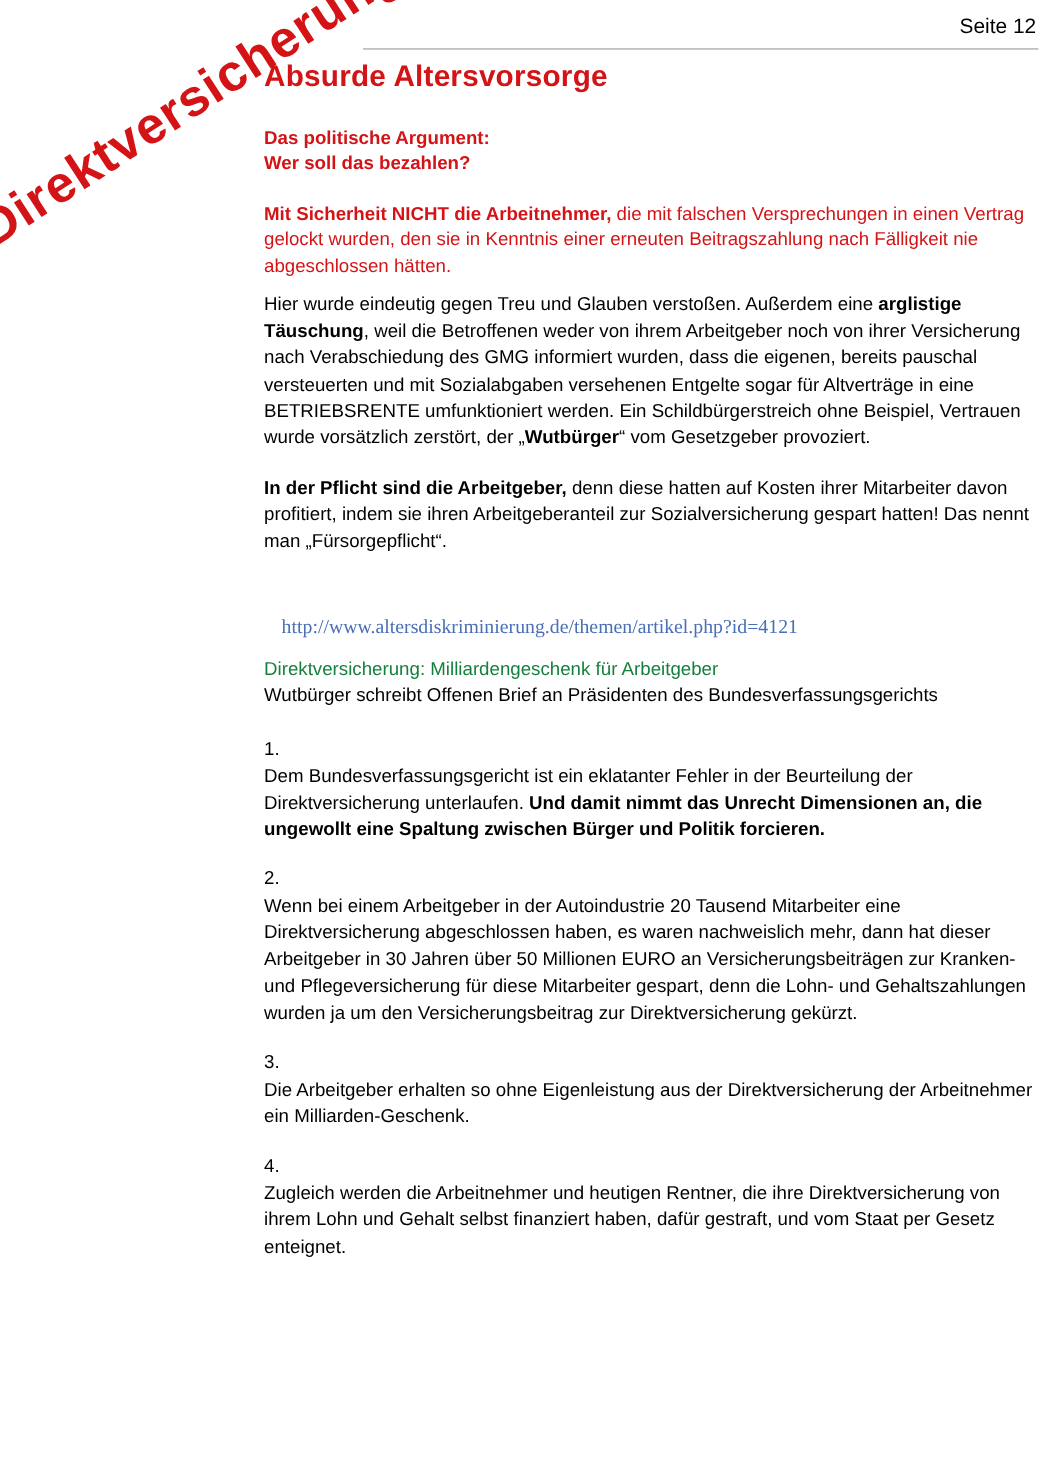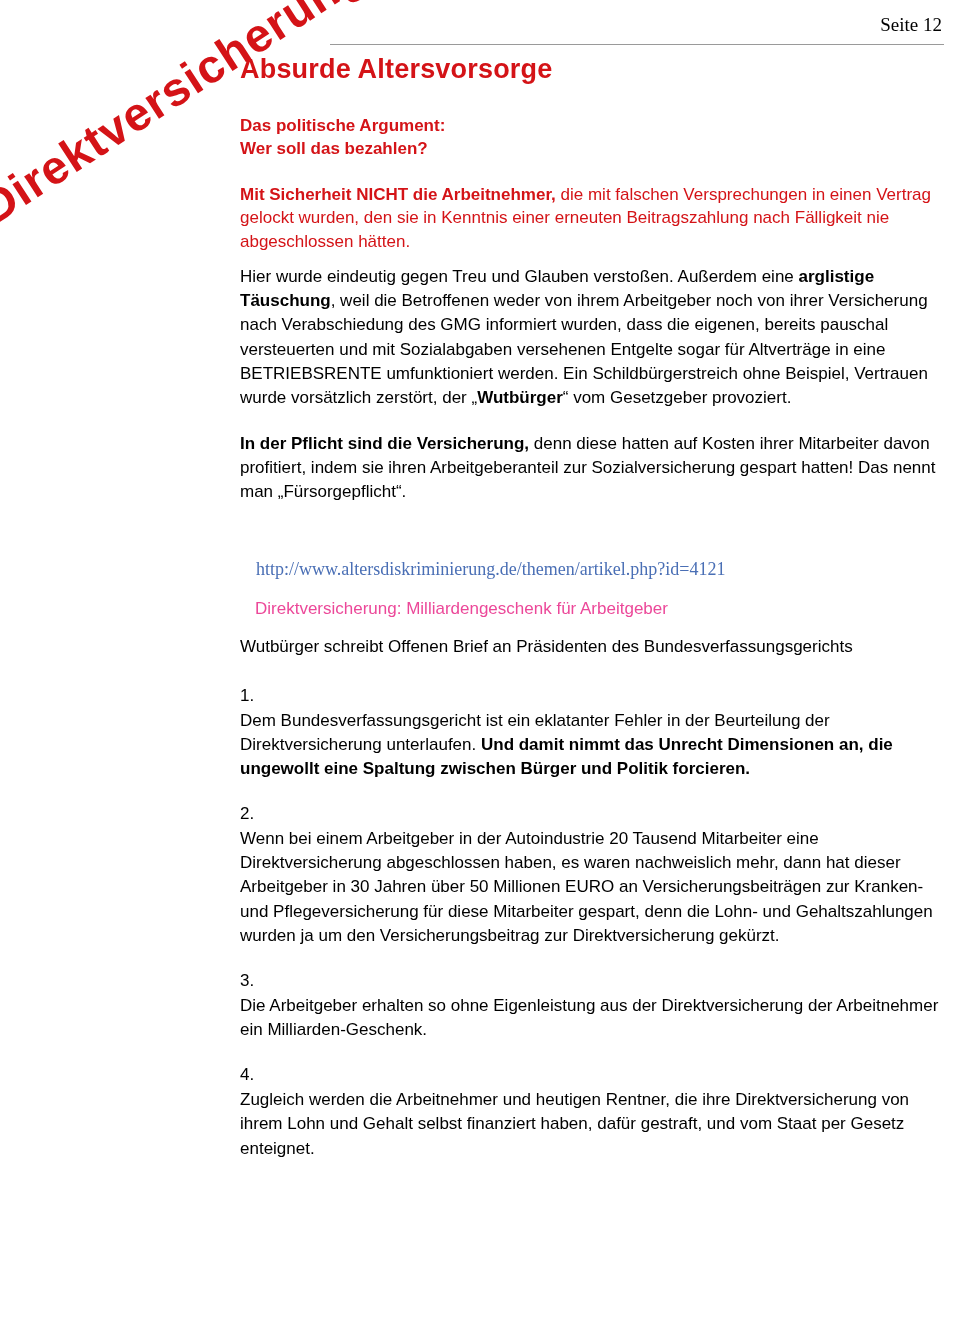--- a/index.html
+++ b/index.html
@@ -39,21 +39,21 @@
     white-space: nowrap;
   }
 
   
   .page-num {
     position: absolute;
     right: 18px;
     top: 14px;
     font-size: 19px;
     color: #000;
-    font-family: Liberation Serif, serif;
+    font-family: Liberation Sans, sans-serif;
   }
   .header-rule {
     position: absolute;
     left: 330px;
     right: 16px;
     top: 44px;
     border-top: 1px solid #9a9a9a;
     height: 0;
   }
 
@@ -109,24 +109,24 @@
   .para b { font-weight: bold; }
 
   .link {
     color: #4a6fb5;
     font-family: "Liberation Serif", serif;
     font-size: 18px;
     line-height: 1.3;
     margin: 16px;
   }
   .link-red {
-    color: #ec4899;
+    color: #15803d;
     font-size: 17px;
     line-height: 1.35;
-    margin: 15px;
+    margin: 0;
   }
   .link-sub {
     font-size: 17px;
     line-height: 1.35;
     margin: 0 0 26px 0;
   }
 
   .num {
     font-size: 17px;
     line-height: 1.3;
@@ -156,21 +156,21 @@
 
   <p class="para-red">
     <b>Mit Sicherheit NICHT die Arbeitnehmer,</b><span> die mit falschen Versprechungen in einen Vertrag gelockt wurden, den sie in Kenntnis einer erneuten Beitragszahlung nach Fälligkeit nie abgeschlossen hätten.</span>
   </p>
 
   <p class="para">
     <span>Hier wurde eindeutig gegen Treu und Glauben verstoßen. Außerdem eine </span><b>arglistige Täuschung</b><span>, weil die Betroffenen weder von ihrem Arbeitgeber noch von ihrer Versicherung nach Verabschiedung des GMG informiert wurden, dass die eigenen, bereits pauschal versteuerten und mit Sozialabgaben versehenen Entgelte sogar für Altverträge in eine BETRIEBSRENTE umfunktioniert werden. Ein Schildbürgerstreich ohne Beispiel, Vertrauen wurde vorsätzlich zerstört, der „</span><b>Wutbürger</b><span>“ vom Gesetzgeber provoziert.</span>
   </p>
 
   <p class="para">
-    <b>In der Pflicht sind die Versicherung,</b><span> denn diese hatten auf Kosten ihrer Mitarbeiter davon profitiert, indem sie ihren Arbeitgeberanteil zur Sozialversicherung gespart hatten! Das nennt man „Fürsorgepflicht“.</span>
+    <b>In der Pflicht sind die Arbeitgeber,</b><span> denn diese hatten auf Kosten ihrer Mitarbeiter davon profitiert, indem sie ihren Arbeitgeberanteil zur Sozialversicherung gespart hatten! Das nennt man „Fürsorgepflicht“.</span>
   </p>
 
   <div style="height:16px"></div>
 
   <p class="link">http://www.altersdiskriminierung.de/themen/artikel.php?id=4121</p>
   <p class="link-red">Direktversicherung: Milliardengeschenk für Arbeitgeber</p>
   <p class="link-sub">Wutbürger schreibt Offenen Brief an Präsidenten des Bundesverfassungsgerichts</p>
 
   <p class="num">1.</p>
   <p class="para">

